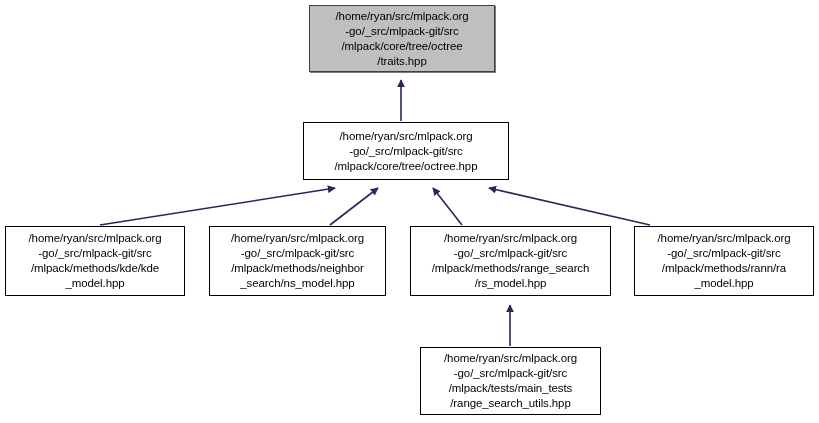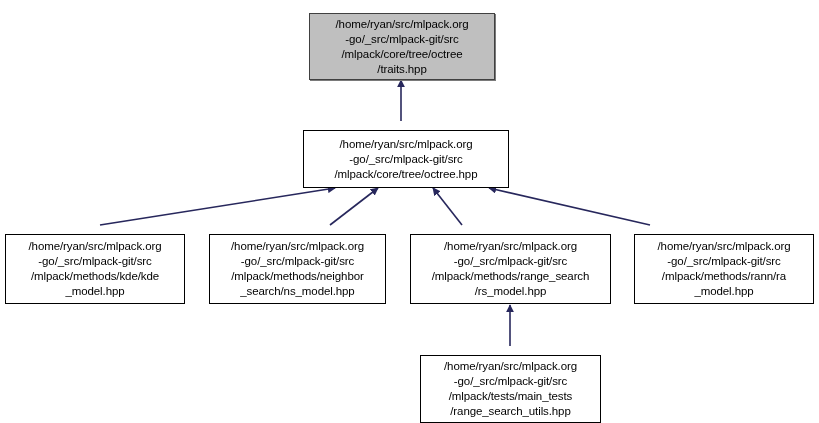--- a/index.html
+++ b/index.html
@@ -31,21 +31,20 @@
     display: flex;
     align-items: center;
     justify-content: center;
     text-align: center;
     font-size: 11.5px;
     line-height: 15px;
     color: #000000;
     white-space: pre-line;
     letter-spacing: -0.1px;
     z-index: 2;
-    margin-top: 8px;
   }
   .node.root {
     background: #bfbfbf;
     border: 1px solid #404040;
     box-shadow: 1px 1px 0 0 #7a7a7a;
   }
   .node .label {
     display: block;
     width: 100%;
     padding: 0 3px;

